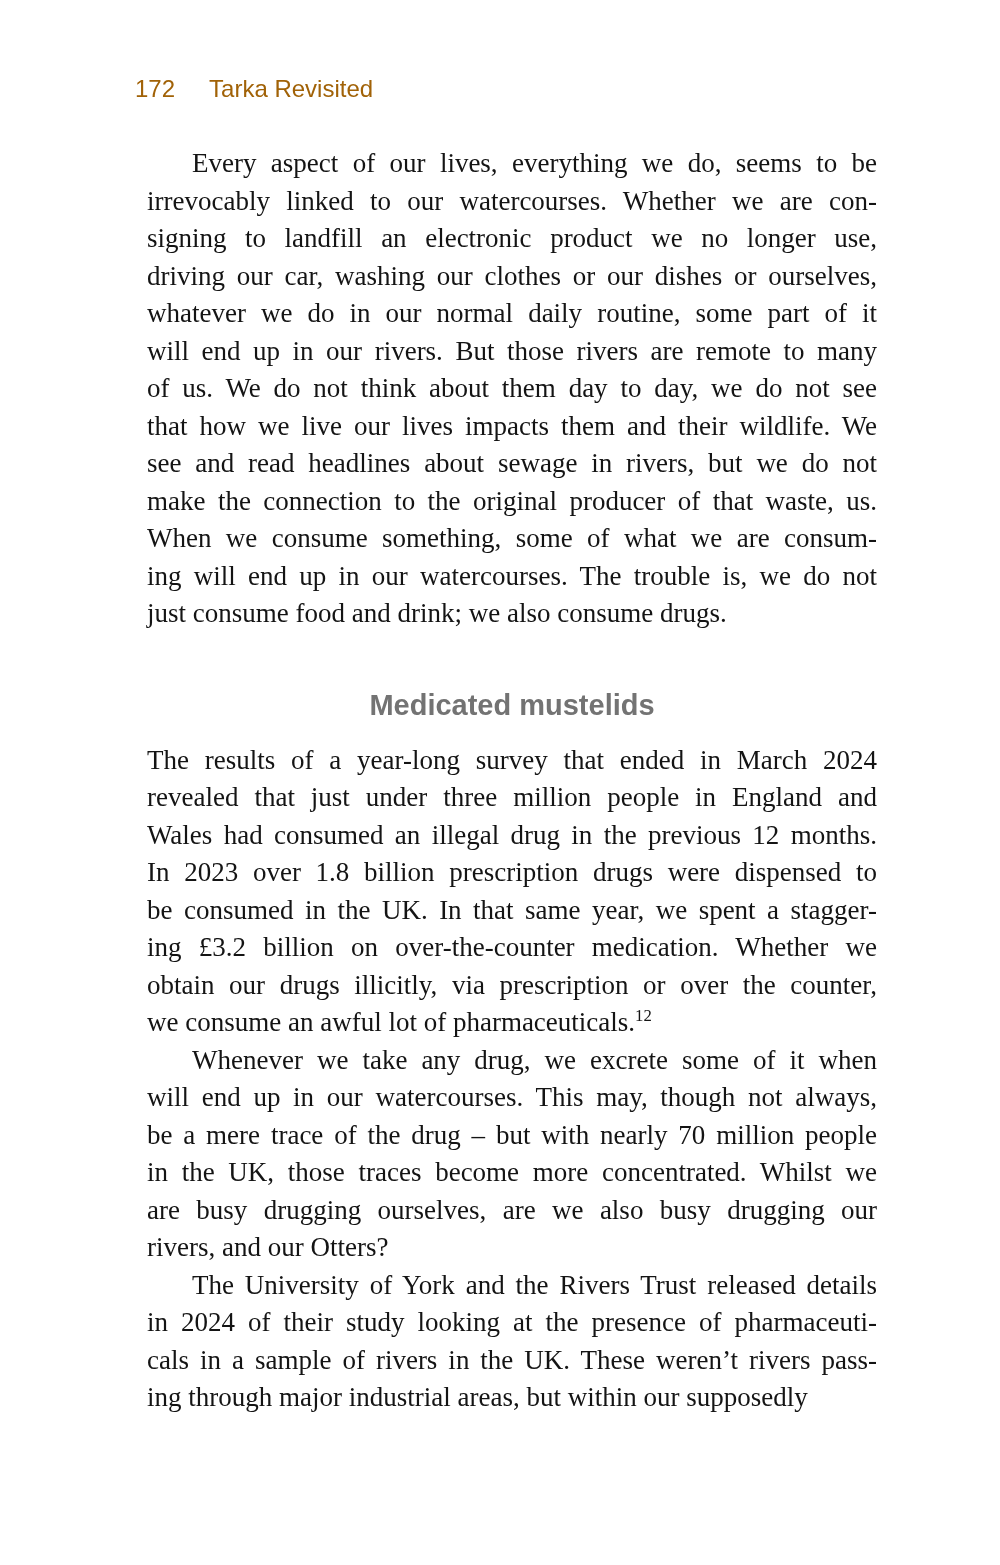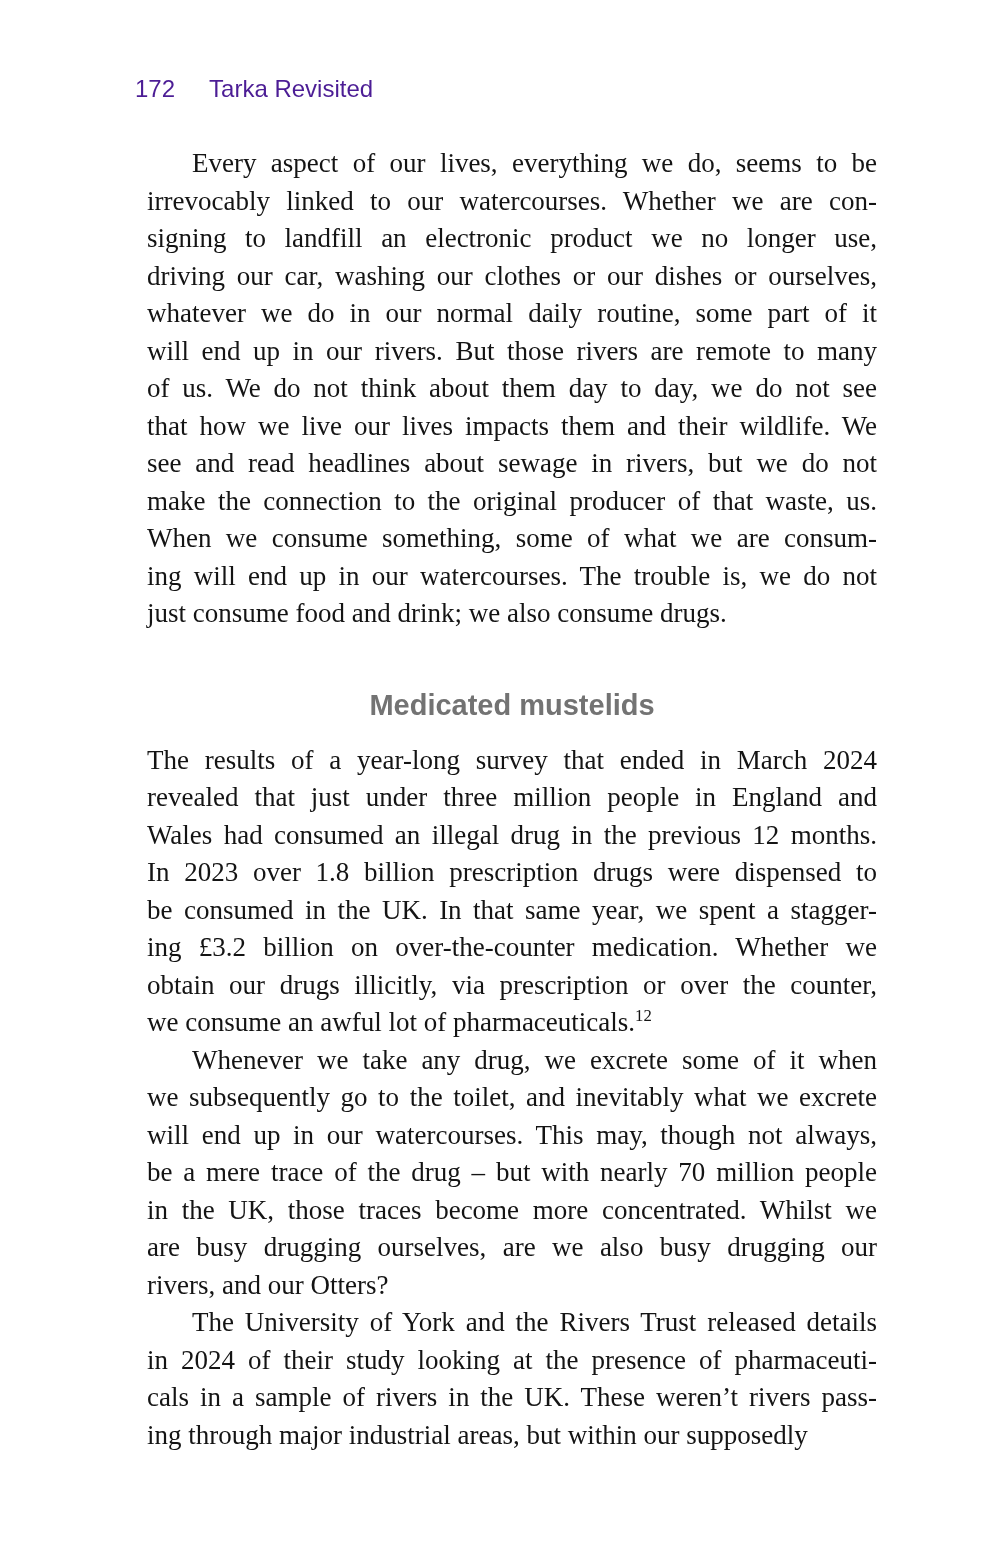--- a/index.html
+++ b/index.html
@@ -15,21 +15,21 @@
     color: #151515;
     overflow: hidden;
   }
   .running-header {
     position: absolute;
     top: 76px;
     left: 135px;
     font-family: "Liberation Sans", "DejaVu Sans", sans-serif;
     font-size: 24px;
     line-height: 26px;
-    color: #4c1d95;
+    color: #a16207;
     display: flex;
   }
   .running-header .page-number {
     margin-right: 34px;
   }
   .content-column {
     position: absolute;
     left: 147px;
     top: 145px;
     width: 730px;
@@ -105,21 +105,20 @@
           <div class="line">revealed that just under three million people in England and</div>
           <div class="line">Wales had consumed an illegal drug in the previous 12 months.</div>
           <div class="line">In 2023 over 1.8 billion prescription drugs were dispensed to</div>
           <div class="line">be consumed in the UK. In that same year, we spent a stagger-</div>
           <div class="line">ing £3.2 billion on over-the-counter medication. Whether we</div>
           <div class="line">obtain our drugs illicitly, via prescription or over the counter,</div>
           <div class="line last">we consume an awful lot of pharmaceuticals.<sup>12</sup></div>
         </div>
         <div class="paragraph">
           <div class="line indent">Whenever we take any drug, we excrete some of it when</div>
-          <div class="line">we subsequently go to the toilet, and inevitably what we excrete</div>
           <div class="line">will end up in our watercourses. This may, though not always,</div>
           <div class="line">be a mere trace of the drug – but with nearly 70 million people</div>
           <div class="line">in the UK, those traces become more concentrated. Whilst we</div>
           <div class="line">are busy drugging ourselves, are we also busy drugging our</div>
           <div class="line last">rivers, and our Otters?</div>
         </div>
         <div class="paragraph">
           <div class="line indent">The University of York and the Rivers Trust released details</div>
           <div class="line">in 2024 of their study looking at the presence of pharmaceuti-</div>
           <div class="line">cals in a sample of rivers in the UK. These weren’t rivers pass-</div>

